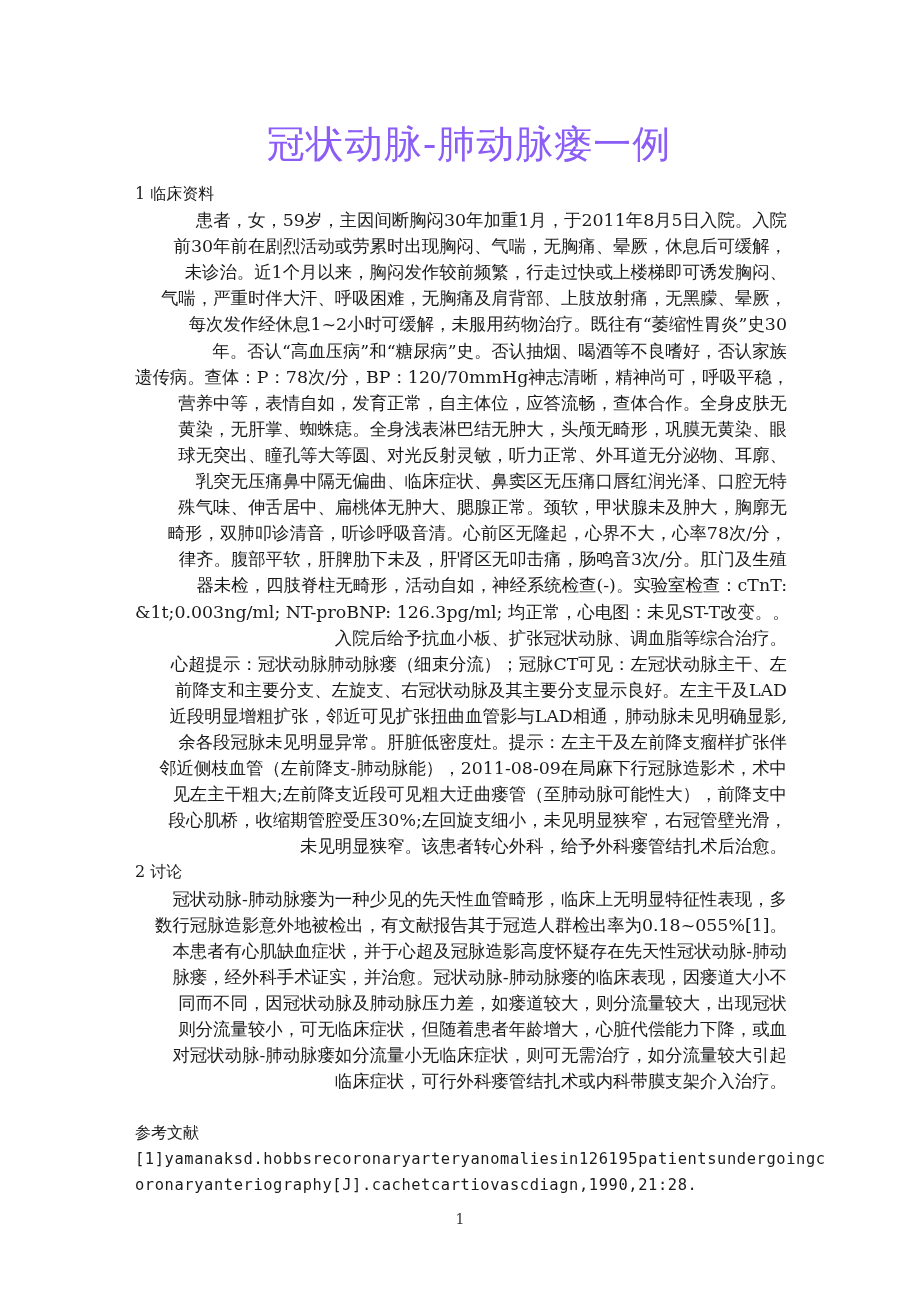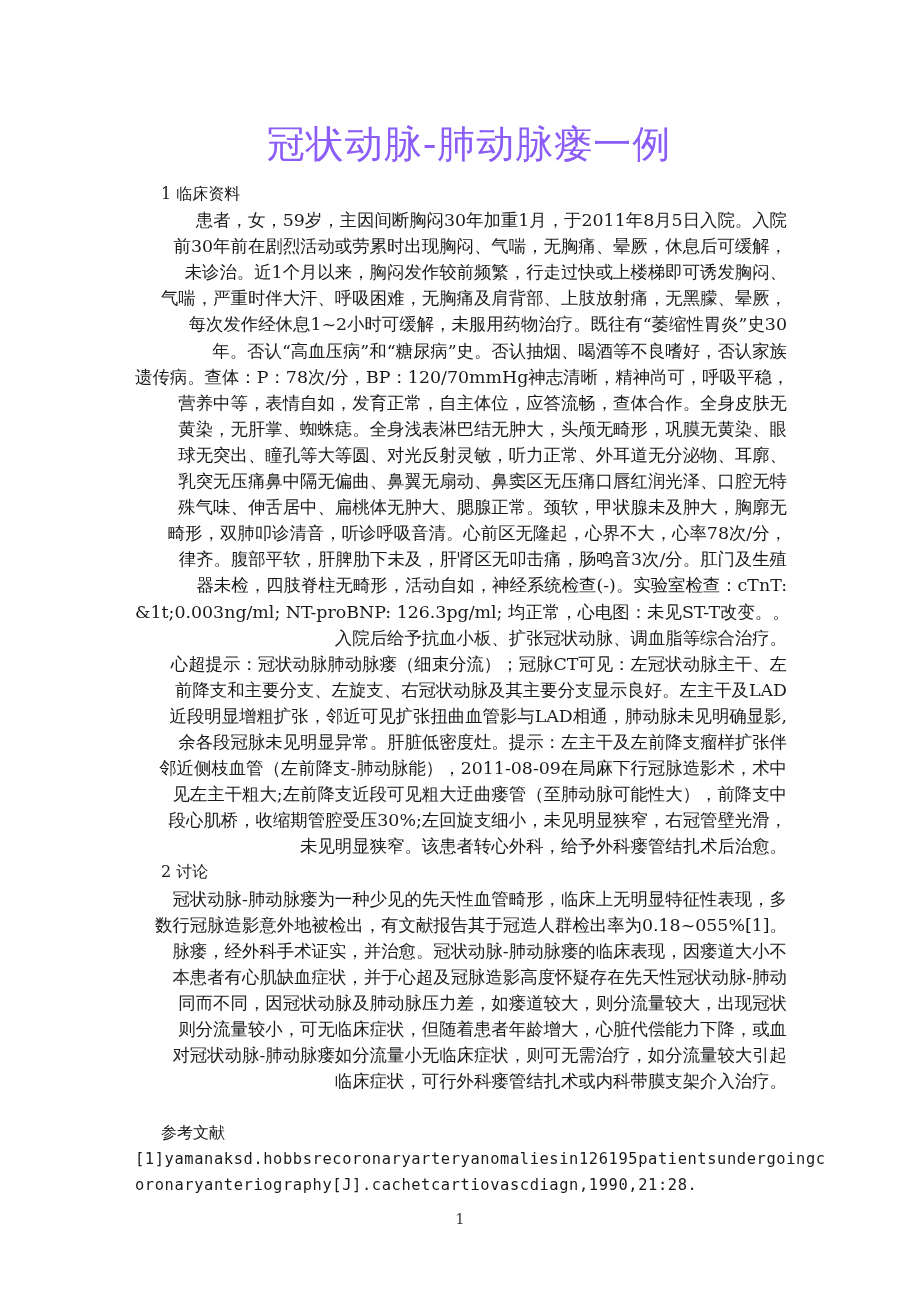--- a/index.html
+++ b/index.html
@@ -5,21 +5,21 @@
   html, body { margin: 0; padding: 0; background: #ffffff; }
   body { width: 920px; height: 1302px; position: relative; overflow: hidden;
          font-family: "DejaVu Serif", "Liberation Serif", serif; color: #1a1a1a; }
   .page { position: absolute; left: 0; top: 0; width: 920px; height: 1302px; }
   .title { position: absolute; top: 110px; left: 0; width: 920px; text-align: center;
            font-family: "DejaVu Sans", "Liberation Sans", sans-serif;
            font-size: 38px; font-weight: normal; letter-spacing: 1px; color: #8b5cf6; margin: 9px; }
   .body { position: absolute; left: 135px; top: 181px; width: 652px;
           font-size: 17.4px; line-height: 26.1px; }
   .heading, .para-line { white-space: nowrap; display: block; }
-  .heading { font-size: 16px; margin-left: 26px; }
+  .heading { font-size: 16px; }
   .para { margin: 0; text-align: right; }
   .spacer { height: 26px; }
   .ref-line { white-space: nowrap; display: block; font-family: "DejaVu Sans Mono", "Liberation Mono", monospace; font-size: 15.4px; letter-spacing: 0.6px; }
   .page-number { position: absolute; top: 1211px; left: 0; width: 920px; text-align: center;
                  font-size: 14px; color: #333; }
 </style>
 </head>
 <body>
 
 <div class="page">
@@ -33,21 +33,21 @@
         <span class="para-line">患者，女，59岁，主因间断胸闷30年加重1月，于2011年8月5日入院。入院</span>
         <span class="para-line">前30年前在剧烈活动或劳累时出现胸闷、气喘，无胸痛、晕厥，休息后可缓解，</span>
         <span class="para-line">未诊治。近1个月以来，胸闷发作较前频繁，行走过快或上楼梯即可诱发胸闷、</span>
         <span class="para-line">气喘，严重时伴大汗、呼吸困难，无胸痛及肩背部、上肢放射痛，无黑朦、晕厥，</span>
         <span class="para-line">每次发作经休息1~2小时可缓解，未服用药物治疗。既往有“萎缩性胃炎”史30</span>
         <span class="para-line">年。否认“高血压病”和“糖尿病”史。否认抽烟、喝酒等不良嗜好，否认家族</span>
         <span class="para-line">遗传病。查体：P：78次/分，BP：120/70mmHg神志清晰，精神尚可，呼吸平稳，</span>
         <span class="para-line">营养中等，表情自如，发育正常，自主体位，应答流畅，查体合作。全身皮肤无</span>
         <span class="para-line">黄染，无肝掌、蜘蛛痣。全身浅表淋巴结无肿大，头颅无畸形，巩膜无黄染、眼</span>
         <span class="para-line">球无突出、瞳孔等大等圆、对光反射灵敏，听力正常、外耳道无分泌物、耳廓、</span>
-        <span class="para-line">乳突无压痛鼻中隔无偏曲、鼻翼无扇动、鼻窦区无压痛口唇红润光泽、口腔无特</span>
+        <span class="para-line">乳突无压痛鼻中隔无偏曲、临床症状、鼻窦区无压痛口唇红润光泽、口腔无特</span>
         <span class="para-line">殊气味、伸舌居中、扁桃体无肿大、腮腺正常。颈软，甲状腺未及肿大，胸廓无</span>
         <span class="para-line">畸形，双肺叩诊清音，听诊呼吸音清。心前区无隆起，心界不大，心率78次/分，</span>
         <span class="para-line">律齐。腹部平软，肝脾肋下未及，肝肾区无叩击痛，肠鸣音3次/分。肛门及生殖</span>
         <span class="para-line">器未检，四肢脊柱无畸形，活动自如，神经系统检查(-)。实验室检查：cTnT:</span>
         <span class="para-line">&amp;1t;0.003ng/ml; NT-proBNP: 126.3pg/ml; 均正常，心电图：未见ST-T改变。。</span>
         <span class="para-line">入院后给予抗血小板、扩张冠状动脉、调血脂等综合治疗。</span>
       </p>
       <p class="para">
         <span class="para-line">心超提示：冠状动脉肺动脉瘘（细束分流）；冠脉CT可见：左冠状动脉主干、左</span>
         <span class="para-line">前降支和主要分支、左旋支、右冠状动脉及其主要分支显示良好。左主干及LAD</span>
@@ -58,22 +58,22 @@
         <span class="para-line">段心肌桥，收缩期管腔受压30%;左回旋支细小，未见明显狭窄，右冠管壁光滑，</span>
         <span class="para-line">未见明显狭窄。该患者转心外科，给予外科瘘管结扎术后治愈。</span>
       </p>
     </section>
 
     <section>
       <span class="heading">2 讨论</span>
       <p class="para">
         <span class="para-line">冠状动脉-肺动脉瘘为一种少见的先天性血管畸形，临床上无明显特征性表现，多</span>
         <span class="para-line">数行冠脉造影意外地被检出，有文献报告其于冠造人群检出率为0.18~055%[1]。</span>
+        <span class="para-line">本患者有心肌缺血症状，并于心超及冠脉造影高度怀疑存在先天性冠状动脉-肺动</span>
         <span class="para-line">脉瘘，经外科手术证实，并治愈。冠状动脉-肺动脉瘘的临床表现，因瘘道大小不</span>
-        <span class="para-line">本患者有心肌缺血症状，并于心超及冠脉造影高度怀疑存在先天性冠状动脉-肺动</span>
         <span class="para-line">同而不同，因冠状动脉及肺动脉压力差，如瘘道较大，则分流量较大，出现冠状</span>
         <span class="para-line">则分流量较小，可无临床症状，但随着患者年龄增大，心脏代偿能力下降，或血</span>
         <span class="para-line">对冠状动脉-肺动脉瘘如分流量小无临床症状，则可无需治疗，如分流量较大引起</span>
         <span class="para-line">临床症状，可行外科瘘管结扎术或内科带膜支架介入治疗。</span>
       </p>
     </section>
 
     <div class="spacer"></div>
 
     <section>

